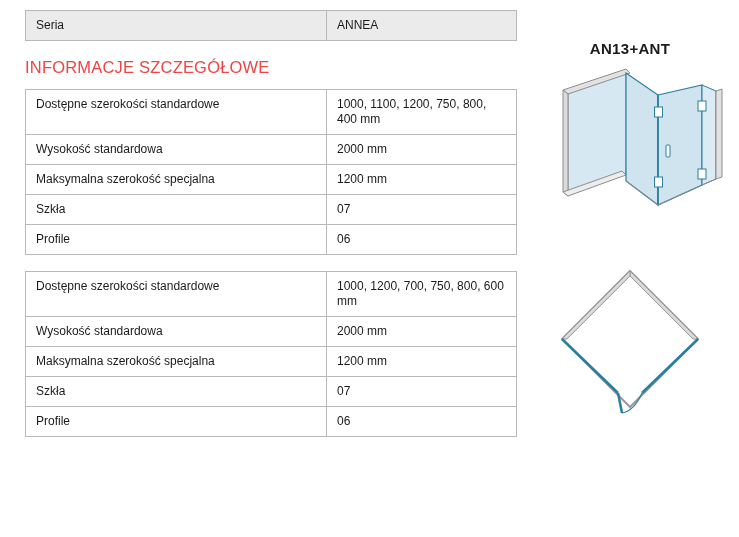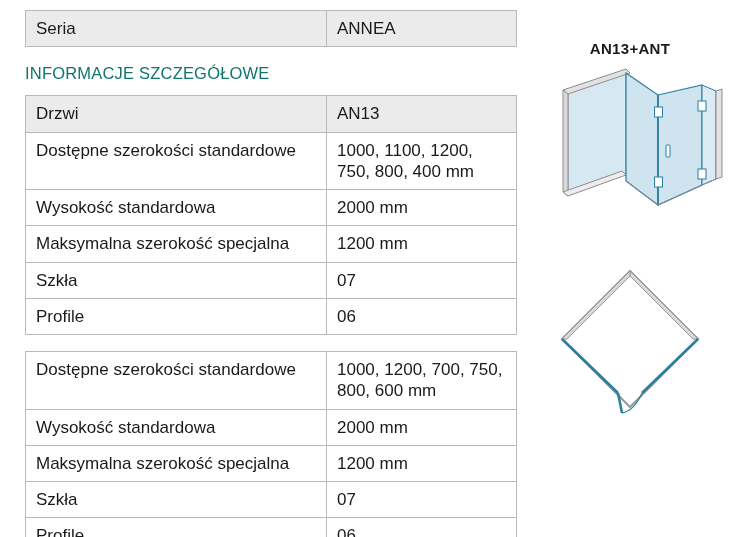--- a/index.html
+++ b/index.html
@@ -26,21 +26,21 @@
     position: absolute;
     left: 25px;
     top: 10px;
     width: 492px;
   }
 
   table.spec {
     border-collapse: collapse;
     width: 100%;
     table-layout: fixed;
-    font-size: 17px;
+    font-size: 12px;
   }
   table.spec td {
     border: 1px solid #b9b9b9;
     padding: 7px 9px 7px 10px;
     vertical-align: top;
     line-height: 1.25;
     color: #1a1a1a;
   }
   table.spec td.col-label {
     width: 281px;
@@ -52,21 +52,21 @@
     font-weight: normal;
   }
   table.spec tr.header-row td.col-value {
     font-weight: normal;
   }
   table.spec tr.sub-header td {
     background: #ebebeb;
   }
 
   .section-title {
-    color: #0f766e;
+    color: #ef4444;
     font-size: 16.5px;
     margin: 17px 0 12px 0;
     letter-spacing: 0.2px;
   }
 
   .spacer-16 { height: 16px; }
 
   
   .right-col {
     position: absolute;
@@ -111,24 +111,20 @@
           <td class="col-label">Seria</td>
           <td class="col-value">ANNEA</td>
         </tr>
       </tbody>
     </table>
 
     <div class="section-title">INFORMACJE SZCZEGÓŁOWE</div>
 
     <table class="spec">
       <tbody>
-        <tr class="sub-header">
-          <td class="col-label">Drzwi</td>
-          <td class="col-value">AN13</td>
-        </tr>
         <tr>
           <td class="col-label">Dostępne szerokości standardowe</td>
           <td class="col-value">1000, 1100, 1200, 750, 800, 400 mm</td>
         </tr>
         <tr>
           <td class="col-label">Wysokość standardowa</td>
           <td class="col-value">2000 mm</td>
         </tr>
         <tr>
           <td class="col-label">Maksymalna szerokość specjalna</td>

